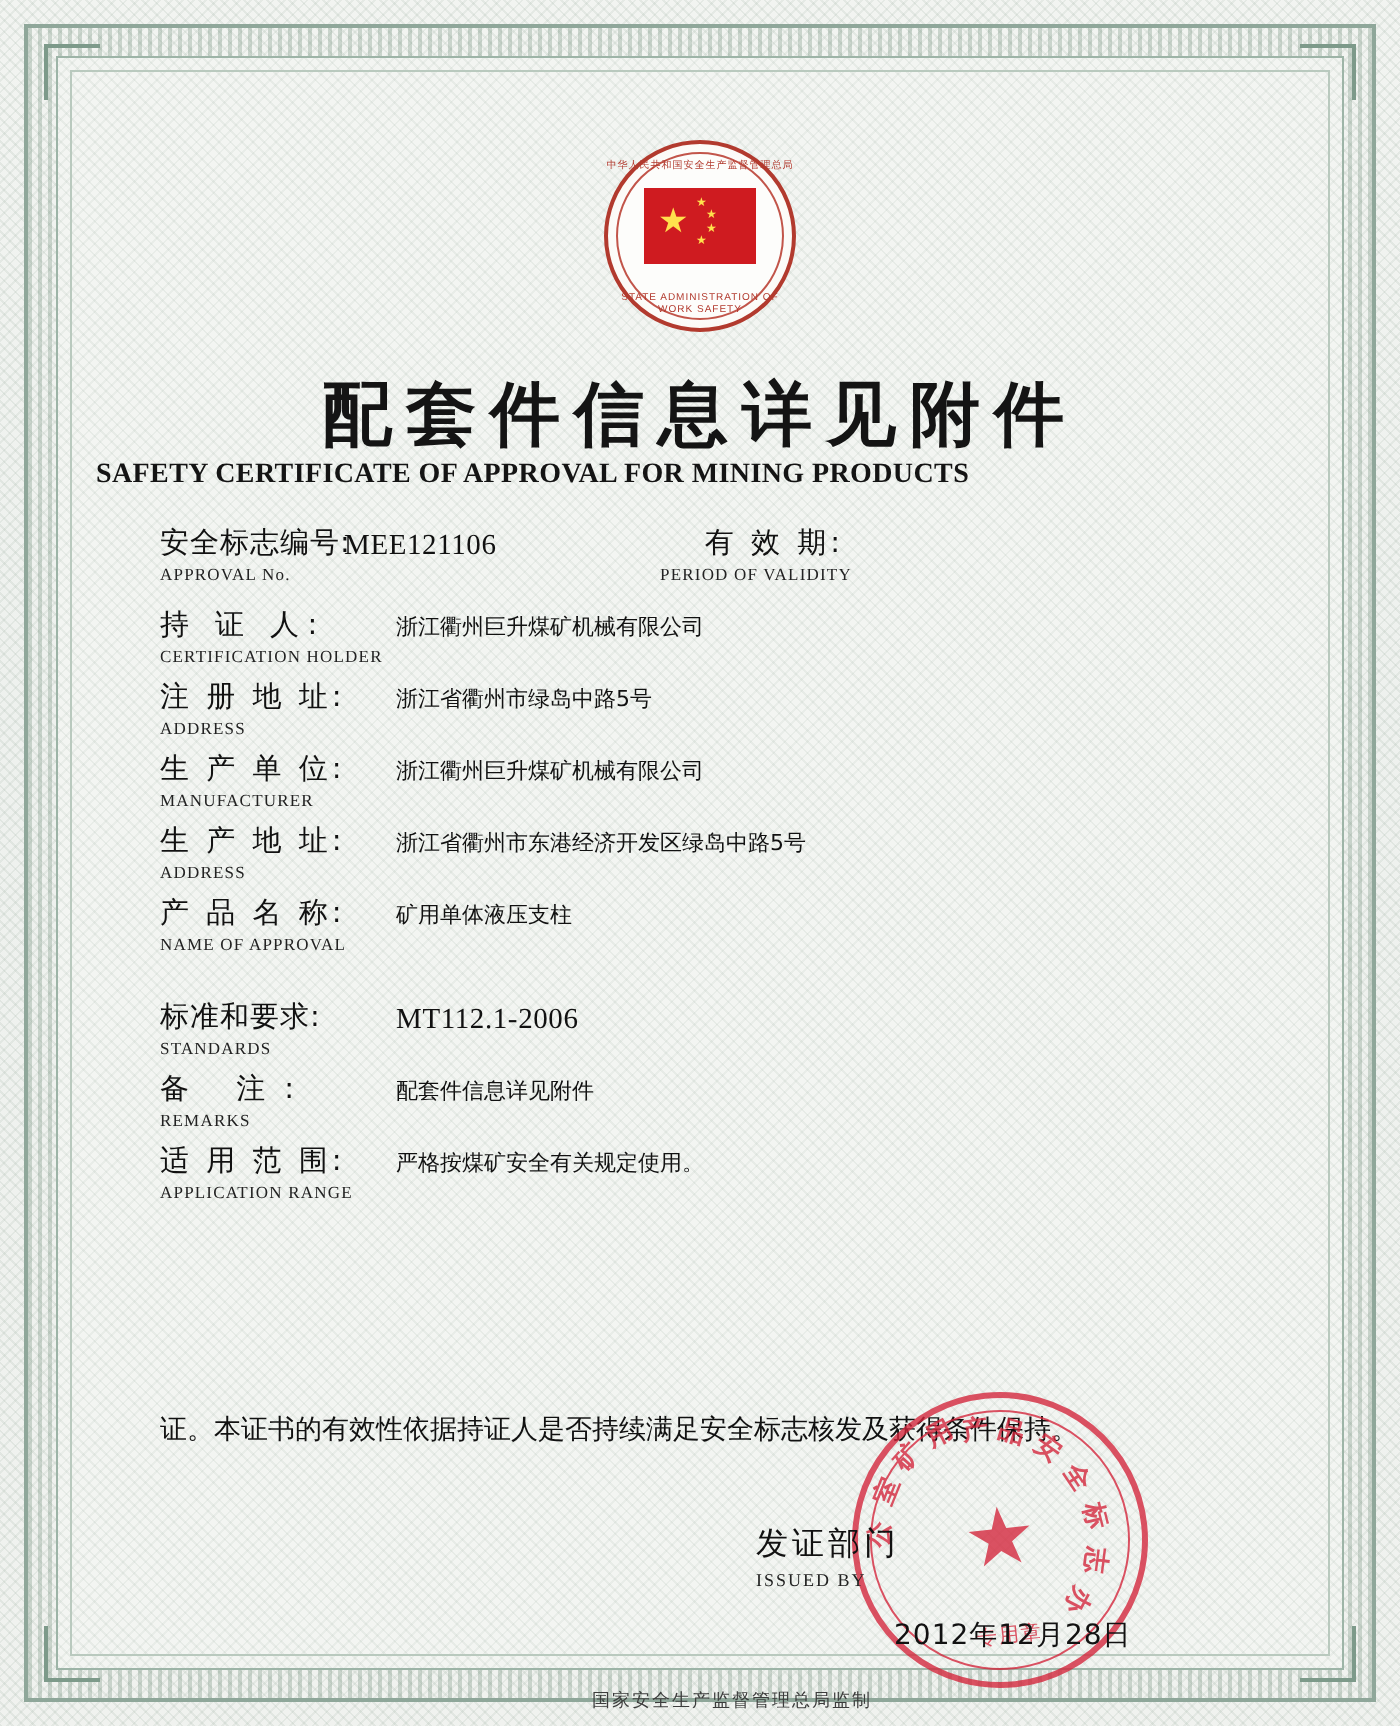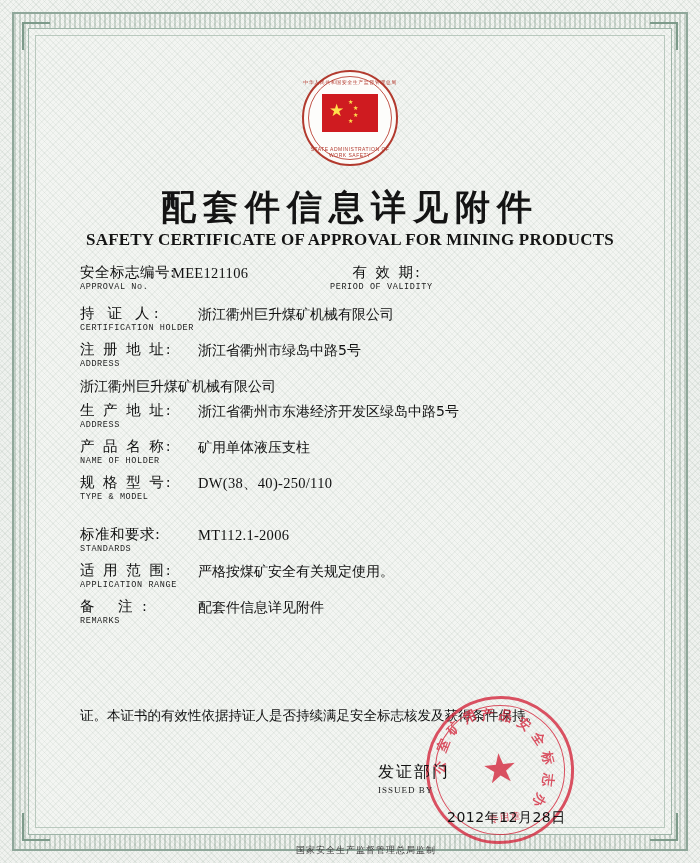--- a/index.html
+++ b/index.html
@@ -126,22 +126,21 @@
     font-size: 35px;
     letter-spacing: 7px;
     font-weight: bold;
     color: #141414;
     font-family: "DejaVu Sans", sans-serif;
   }
   .title-en {
     position: absolute;
     top: 186px;
     left: 0; right: 0;
-    text-align: center;
-    font-size: 17px;
+    font-size: 14px;
     font-weight: bold;
     color: #141414;
     letter-spacing: 0.2px;
     font-family: "Liberation Serif", serif;
   }
 
   
   .fields {
     position: absolute;
     top: 220px;
@@ -164,28 +163,28 @@
     letter-spacing: 0.5px;
     line-height: 17px;
     white-space: nowrap;
   }
   .label-cn.sp5 { letter-spacing: 9.5px; }
   .label-cn.sp4 { letter-spacing: 4.2px; }
   .label-cn.sp3 { letter-spacing: 2px; }
   .label-en {
     font-size: 8.5px;
     color: #222;
-    font-family: Liberation Mono, monospace;
+    font-family: Liberation Serif, serif;
     letter-spacing: 0.6px;
     line-height: 11px;
     white-space: nowrap;
     margin-top: 1px;
   }
   .value {
-    font-size: 14px;
+    font-size: 11px;
     color: #111;
     font-family: "DejaVu Sans", sans-serif;
     line-height: 18px;
     padding-top: 0px;
     white-space: nowrap;
   }
   .value.num {
     font-family: "Liberation Serif", serif;
     font-size: 14.5px;
     letter-spacing: 0.3px;
@@ -372,71 +371,68 @@
 
       <div class="row">
         <div class="labelbox">
           <div class="label-cn sp3">注 册 地 址:</div>
           <div class="label-en">ADDRESS</div>
         </div>
         <div class="value">浙江省衢州市绿岛中路5号</div>
       </div>
 
       <div class="row">
+        <div class="labelbox">
+          <div class="label-cn sp3">生 产 单 位:</div>
+          <div class="label-en">MANUFACTURER</div>
+        </div>
         <div class="value">浙江衢州巨升煤矿机械有限公司</div>
       </div>
 
       <div class="row">
         <div class="labelbox">
           <div class="label-cn sp3">生 产 地 址:</div>
           <div class="label-en">ADDRESS</div>
         </div>
         <div class="value">浙江省衢州市东港经济开发区绿岛中路5号</div>
       </div>
 
       <div class="row">
         <div class="labelbox">
           <div class="label-cn sp3">产 品 名 称:</div>
-          <div class="label-en">NAME OF HOLDER</div>
+          <div class="label-en">NAME OF APPROVAL</div>
         </div>
         <div class="value">矿用单体液压支柱</div>
       </div>
 
-      <div class="row">
-        <div class="labelbox">
-          <div class="label-cn sp3">规 格 型 号:</div>
-          <div class="label-en">TYPE &amp; MODEL</div>
-        </div>
-        <div class="value num">DW(38、40)-250/110</div>
-      </div>
 
       <div class="gap"></div>
 
       <div class="row">
         <div class="labelbox">
           <div class="label-cn">标准和要求:</div>
           <div class="label-en">STANDARDS</div>
         </div>
         <div class="value num">MT112.1-2006</div>
       </div>
 
       <div class="row">
         <div class="labelbox">
+          <div class="label-cn sp5">备 注:</div>
+          <div class="label-en">REMARKS</div>
+        </div>
+        <div class="value">配套件信息详见附件</div>
+      </div>
+
+      <div class="row">
+        <div class="labelbox">
           <div class="label-cn sp3">适 用 范 围:</div>
           <div class="label-en">APPLICATION RANGE</div>
         </div>
         <div class="value">严格按煤矿安全有关规定使用。</div>
-      </div>
-
-      <div class="row">
-        <div class="labelbox">
-          <div class="label-cn sp5">备 注:</div>
-          <div class="label-en">REMARKS</div>
-        </div>
-        <div class="value">配套件信息详见附件</div>
       </div>
 
     </div>
 
     <div class="statement">
       <span>证。本证书的有效性依据持证人是否持续满足安全标志核发及获得条件保持。</span>
     </div>
 
     <div class="seal">
       <div class="seal-inner"></div>

